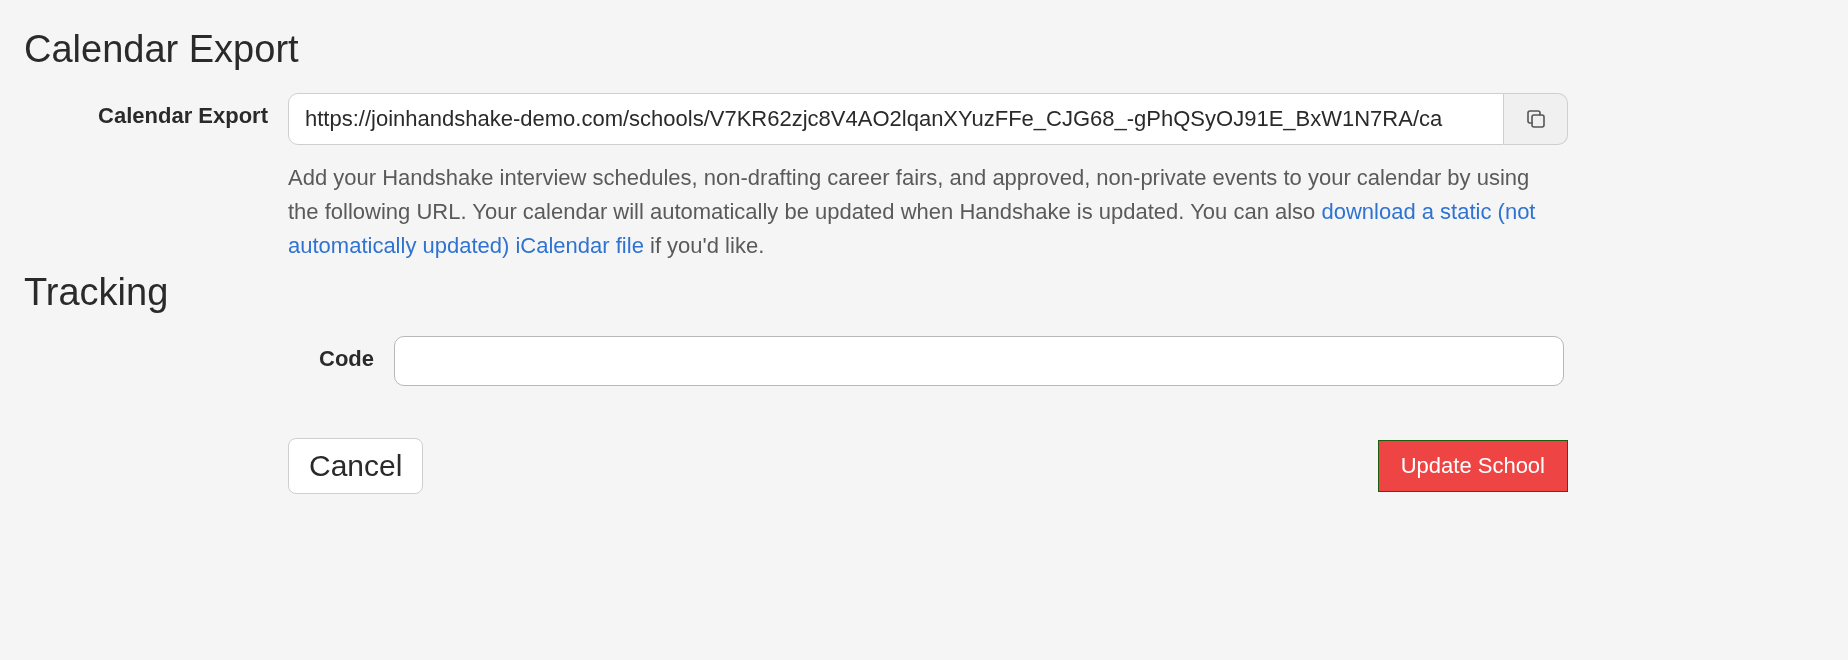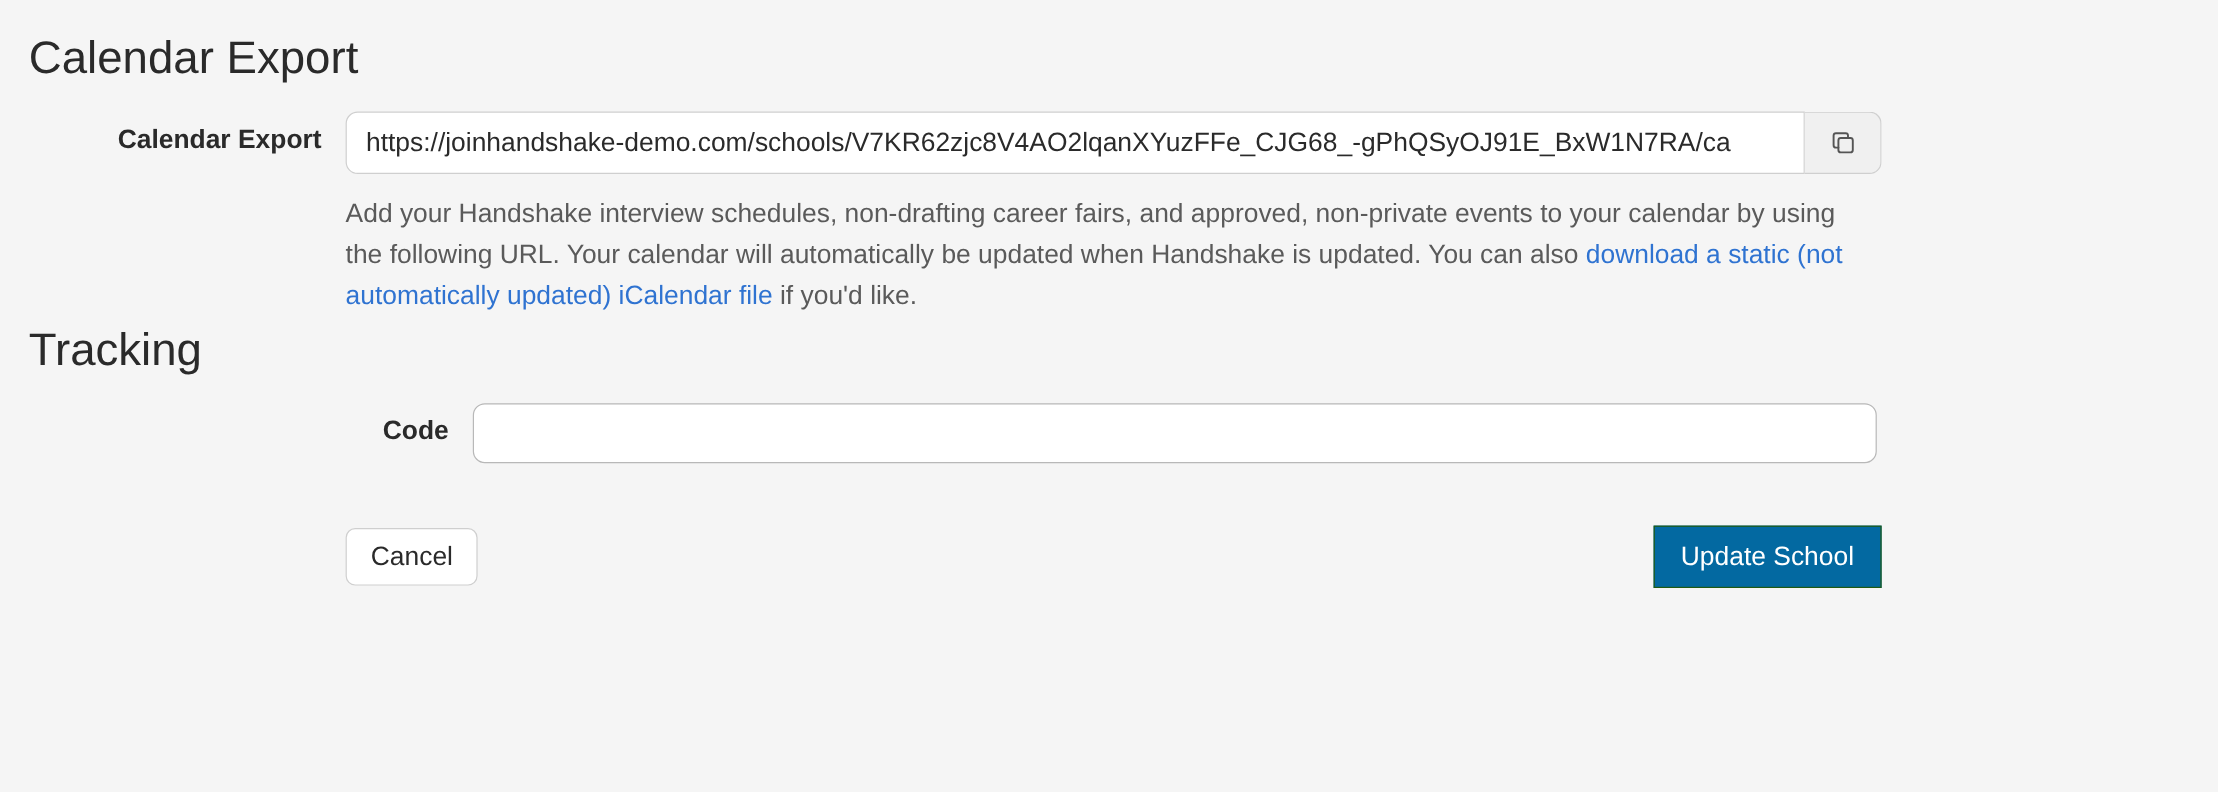--- a/index.html
+++ b/index.html
@@ -97,34 +97,34 @@
     .button-row {
       margin-top: 52px;
       display: flex;
       justify-content: space-between;
       align-items: center;
       padding-left: 264px;
       max-width: 1544px;
     }
     .btn-cancel {
       padding: 10px 20px;
-      font-size: 22px;
+      font-size: 30px;
       border: 1px solid #cfcfcf;
       border-radius: 8px;
       background: #fff;
       color: #2a2a2a;
       cursor: pointer;
       font-family: inherit;
     }
     .btn-primary {
       padding: 12px 22px;
       font-size: 22px;
       border: 1px solid #1f5a12;
       border-radius: 0;
-      background: #0369a1;
+      background: #ef4444;
       color: #fff;
       cursor: pointer;
       font-family: inherit;
     }
     
     .tracking-row .form-content { max-width: 1170px; }
     .tracking-row .form-label { width: 370px; }
     .tracking-row .help-text { padding-left: 0; }
   </style>
 </head>

